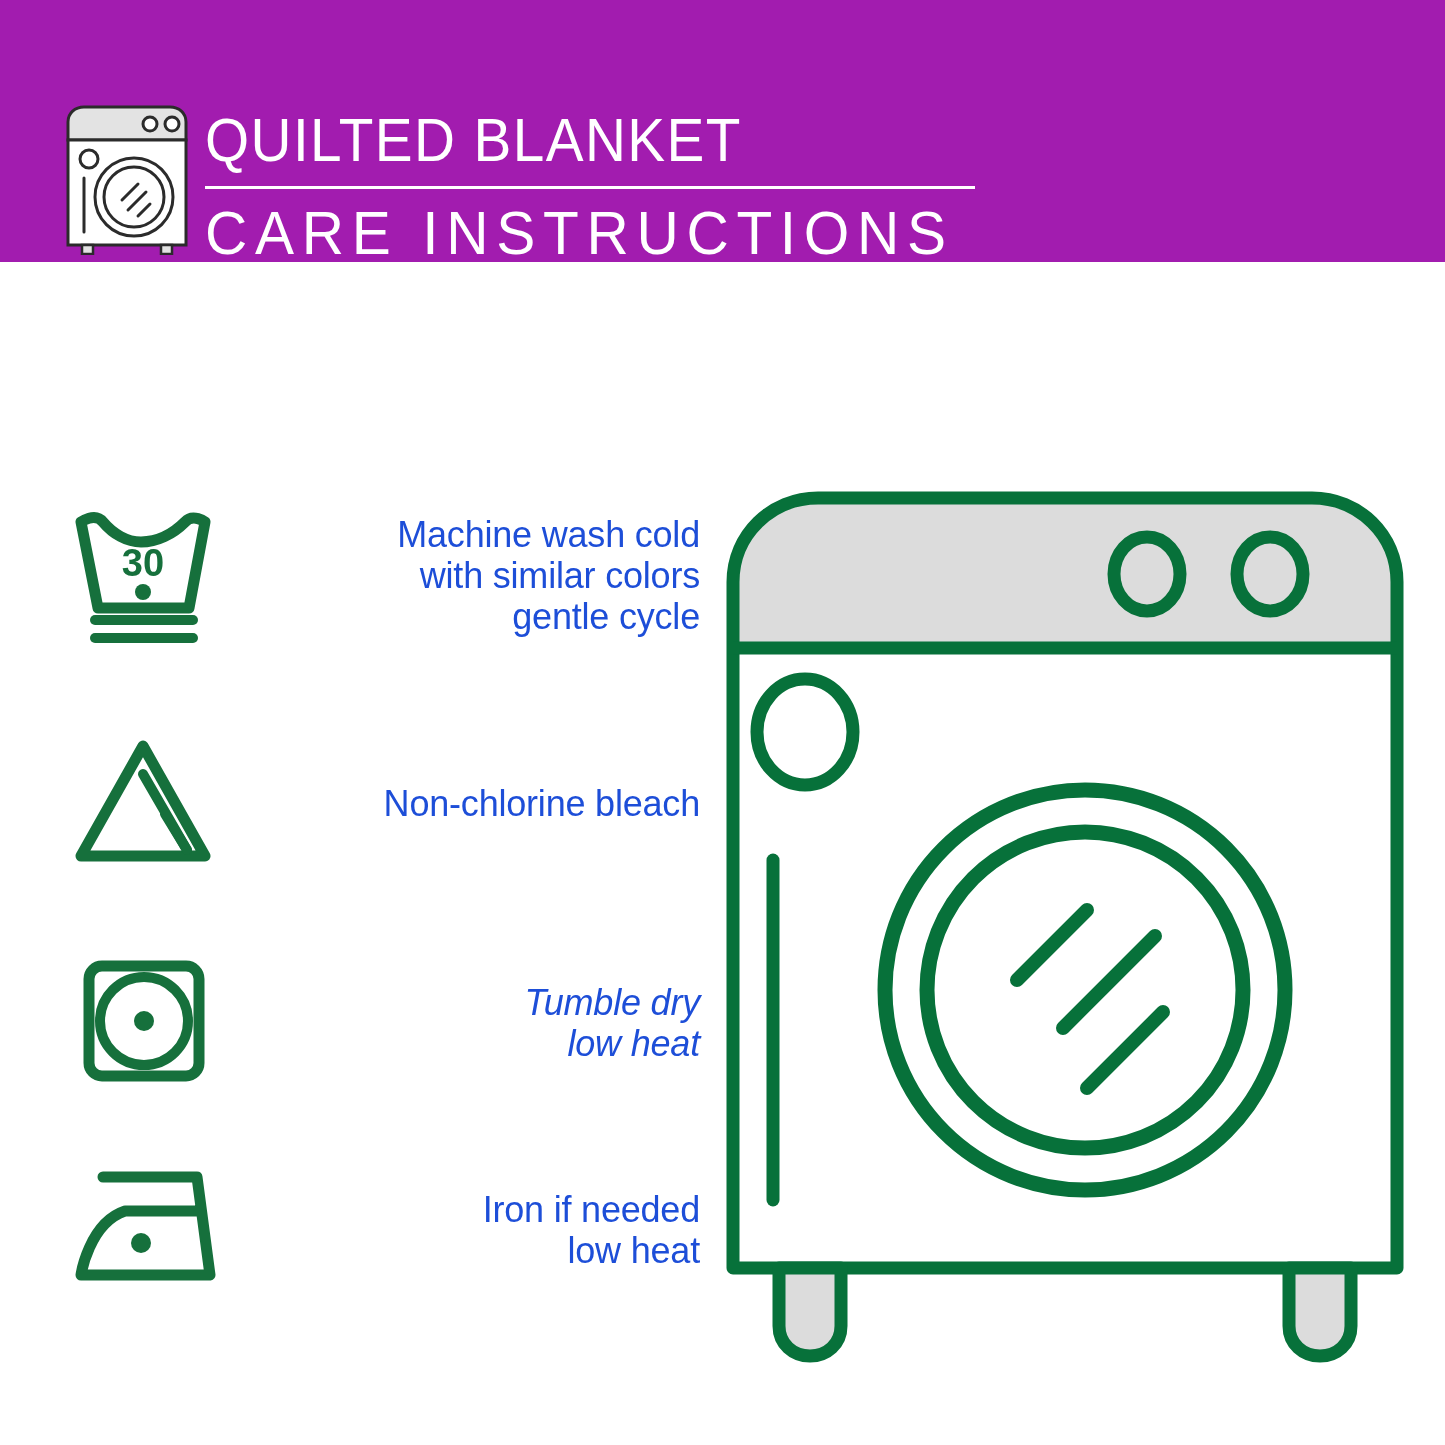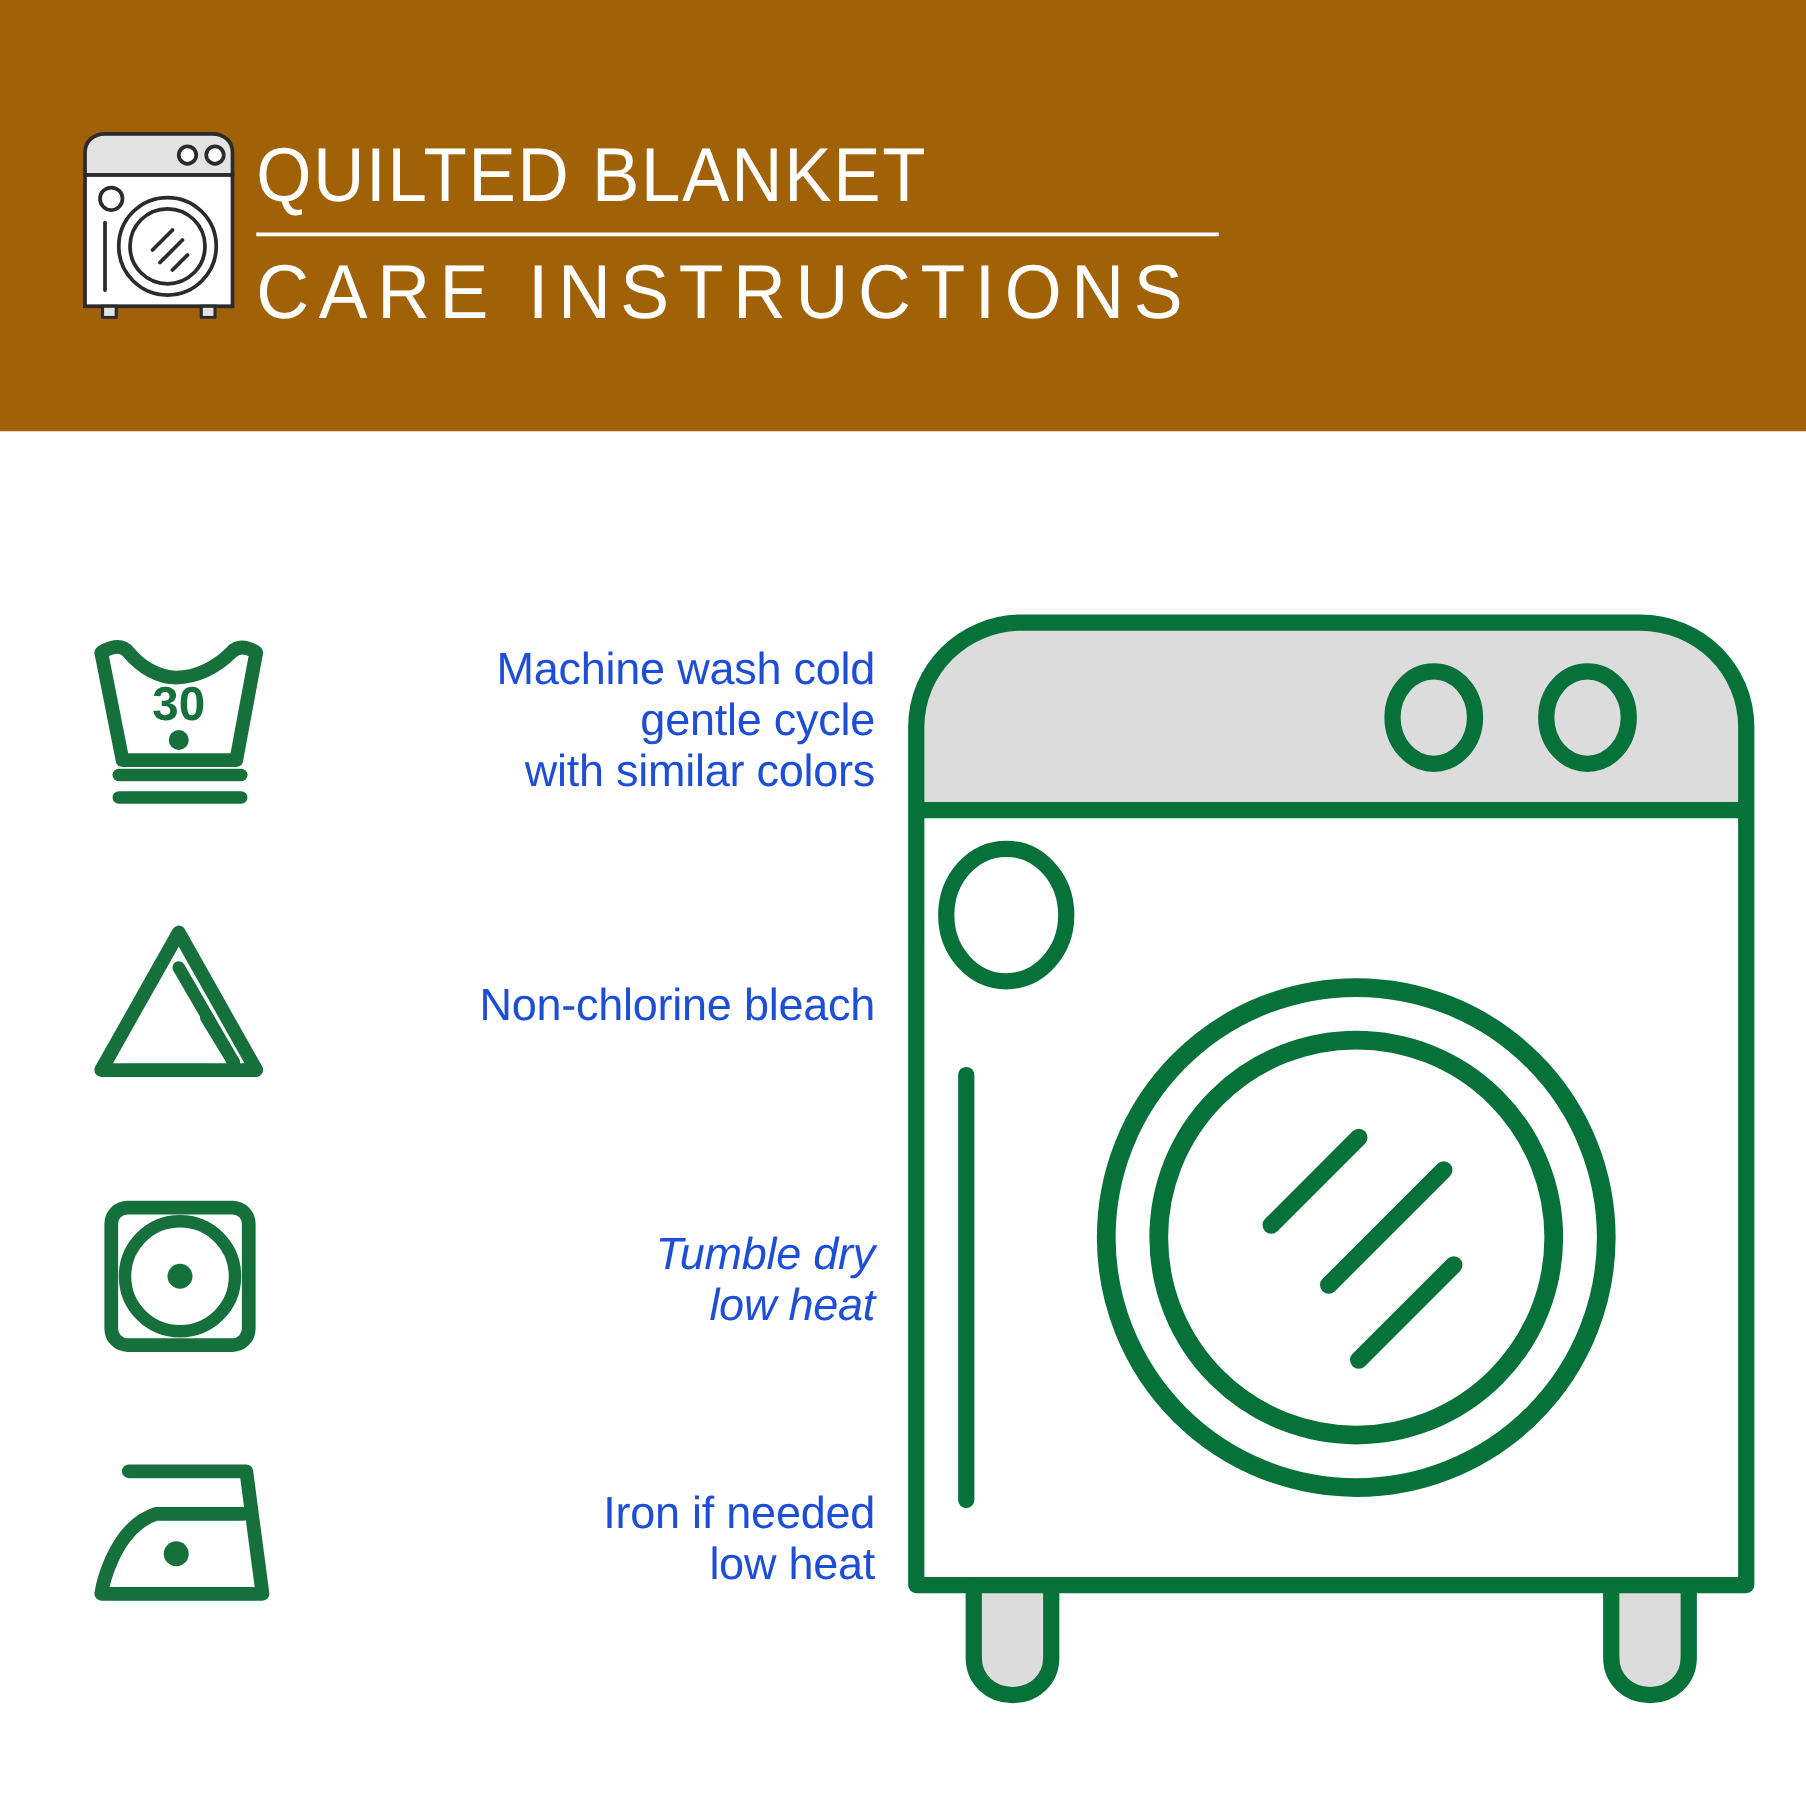--- a/index.html
+++ b/index.html
@@ -16,22 +16,22 @@
     height: 1445px;
     background: #ffffff;
     overflow: hidden;
   }
 
   
   #header-band {
     position: absolute;
     left: 0; top: 0;
     width: 1445px;
-    height: 345px;
-    background: #a16207;
+    height: 262px;
+    background: #a21caf;
   }
   #header-logo {
     position: absolute;
     left: 62px; top: 100px;
     width: 130px; height: 155px;
   }
   #header-text {
     position: absolute;
     left: 205px;
     top: 104px;
@@ -157,22 +157,22 @@
         <path d="M16 22 C16 22 30 12 38 22 C48 34 62 42 76 42 C92 42 108 34 120 22 C128 13 140 22 140 22
                  L124 108 L33 108 Z" stroke="#16703C" stroke-width="11" stroke-linejoin="round" stroke-linecap="round" fill="none"></path>
         <text x="78" y="76" font-family="&quot;Liberation Sans&quot;, sans-serif" font-size="38" font-weight="bold" fill="#16703C" text-anchor="middle">30</text>
         <circle cx="78" cy="92" r="8" fill="#16703C"></circle>
         <line x1="30" y1="120" x2="128" y2="120" stroke="#16703C" stroke-width="10" stroke-linecap="round"></line>
         <line x1="30" y1="138" x2="128" y2="138" stroke="#16703C" stroke-width="10" stroke-linecap="round"></line>
       </svg>
     </div>
     <div class="care-text">
       <span class="ln">Machine wash cold</span>
+      <span class="ln">with similar colors</span>
       <span class="ln">gentle cycle</span>
-      <span class="ln">with similar colors</span>
     </div>
   </div>
 
   <div class="care-row" id="care-row-1">
     <div class="care-symbol">
       <svg width="170" height="150" viewBox="0 0 170 150" fill="none">
         <path d="M78 18 L140 128 L16 128 Z" stroke="#16703C" stroke-width="11" stroke-linejoin="round" fill="none"></path>
         <line x1="78" y1="46" x2="122" y2="122" stroke="#16703C" stroke-width="10" stroke-linecap="round"></line>
         <line x1="100" y1="86" x2="122" y2="122" stroke="#16703C" stroke-width="10" stroke-linecap="round"></line>
       </svg>

